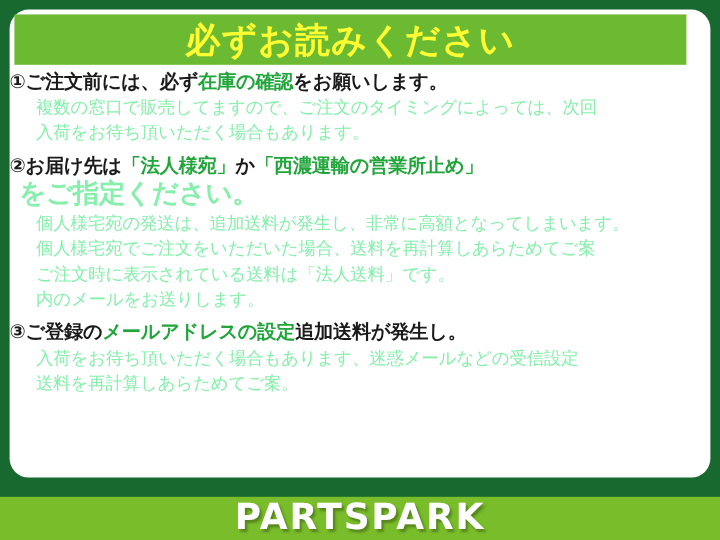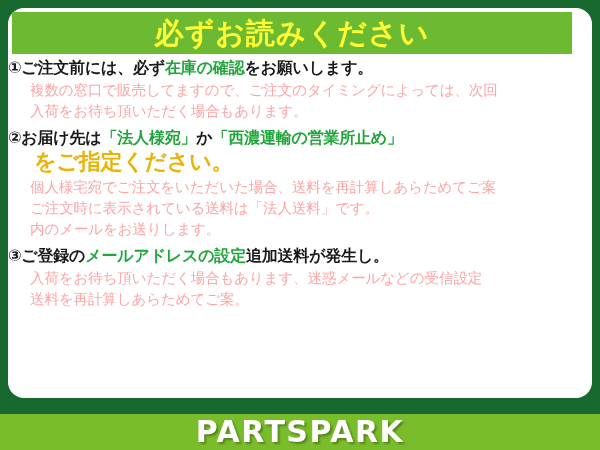--- a/index.html
+++ b/index.html
@@ -70,36 +70,36 @@
     font-size: 16px;
     font-weight: bold;
     color: #1a1a1a;
     line-height: 1.24;
     letter-spacing: -0.2px;
     white-space: nowrap;
   }
   .item-heading-cont {
     font-size: 22px;
     font-weight: bold;
-    color: #eab308;
+    color: #86efac;
     line-height: 1.24;
     letter-spacing: -0.2px;
-    padding-left: 26px;
+    padding-left: 8px;
     white-space: nowrap;
   }
   .em-green {
     color: #22a63c;
   }
   .item-body {
     padding-left: 22px;
     margin-top: 2px;
   }
   .body-line {
     font-size: 14.5px;
-    color: #fca5a5;
+    color: #86efac;
     line-height: 1.45;
     letter-spacing: -0.1px;
     white-space: nowrap;
   }
 
   .footer-band {
     position: absolute;
     left: 0;
     bottom: 0;
     width: 600px;
@@ -140,20 +140,21 @@
         <div class="body-line">入荷をお待ち頂いただく場合もあります。</div>
       </div>
     </div>
 
     <div class="item">
       <div class="item-heading">
         <span>②お届け先は</span><span class="em-green">「法人様宛」</span><span>か</span><span class="em-green">「西濃運輸の営業所止め」</span>
       </div>
       <div class="item-heading-cont">をご指定ください。</div>
       <div class="item-body">
+        <div class="body-line">個人様宅宛の発送は、追加送料が発生し、非常に高額となってしまいます。</div>
         <div class="body-line">個人様宅宛でご注文をいただいた場合、送料を再計算しあらためてご案</div>
         <div class="body-line">ご注文時に表示されている送料は「法人送料」です。</div>
         <div class="body-line">内のメールをお送りします。</div>
       </div>
     </div>
 
     <div class="item">
       <div class="item-heading">
         <span>③ご登録の</span><span class="em-green">メールアドレスの設定</span><span>追加送料が発生し。</span>
       </div>

